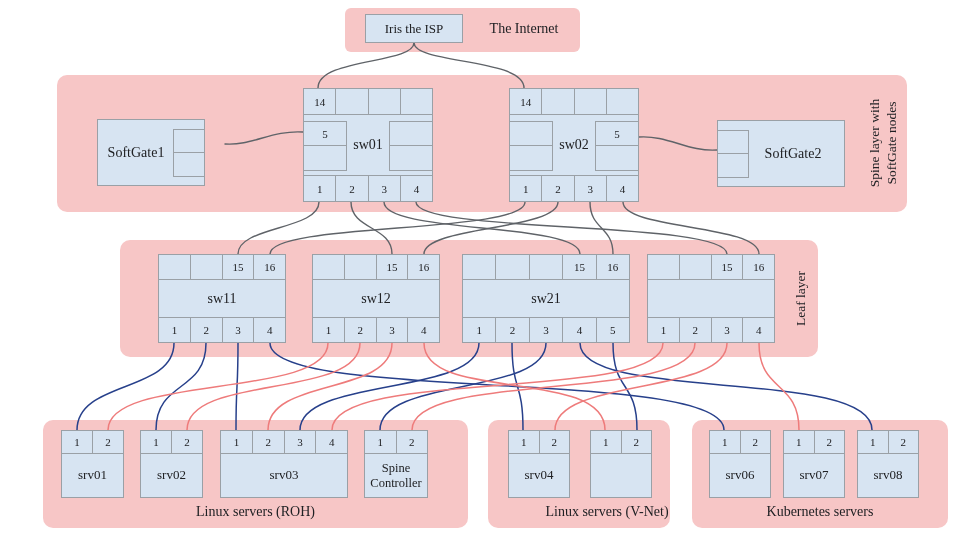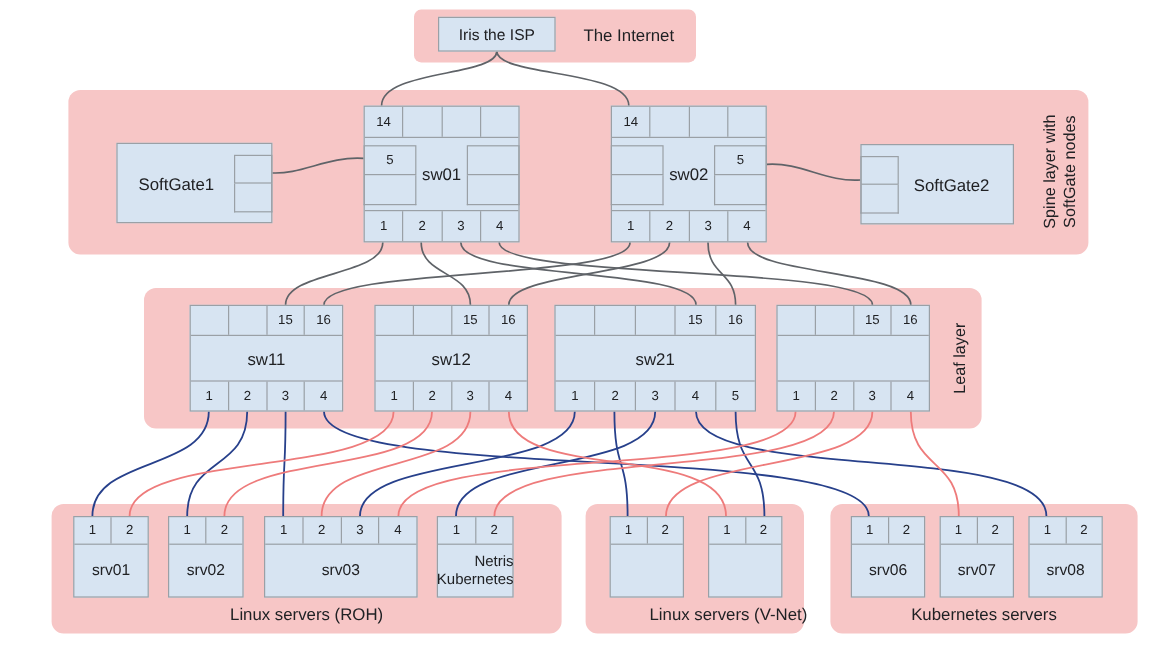--- a/index.html
+++ b/index.html
@@ -1,17 +1,17 @@
 <!DOCTYPE html>
 <html style="--band: #f7c6c6; --node_fill: #d7e4f2; --border: #9aa0a6; --wire_gray: #5f6368; --wire_blue: #27408b; --wire_red: #ee7b7b;"><head>
 <meta charset="utf-8">
 <style>
   html,body{margin:0;padding:0;background:#fff;}
   .stage{position:relative;width:960px;height:540px;background:#fff;overflow:hidden;
-         font-family:Liberation Sans, sans-serif;color:#202124;}
+         font-family:Liberation Serif, serif;color:#202124;}
   .band{position:absolute;background:var(--band,#f7c6c6);border-radius:10px;}
   .band.small{border-radius:6px;}
   .wires{position:absolute;left:0;top:0;pointer-events:none;}
   .wires path{fill:none;stroke-width:1.4px;stroke-linecap:round;}
   .wires g.gray path{stroke:var(--wire_gray,#5f6368);}
   .wires g.blue path{stroke:var(--wire_blue,#27408b);stroke-width:1.5px;}
   .wires g.red  path{stroke:var(--wire_red,#ee7b7b);stroke-width:1.5px;}
   .node{position:absolute;background:var(--node_fill,#d7e4f2);border:1px solid var(--border,#9aa0a6);
         box-sizing:border-box;display:flex;flex-direction:column;}
   .prow{display:flex;flex:none;}
@@ -24,21 +24,21 @@
   .swname{position:absolute;left:44px;right:44px;top:0;bottom:0;display:flex;
           align-items:center;justify-content:center;font-size:14px;}
   .leafname{flex:1;display:flex;align-items:center;justify-content:center;font-size:14px;}
   .mcol{position:absolute;top:6px;width:44px;}
   .mcol.left{left:-1px;}
   .mcol.right{right:-1px;}
   .mcell{height:25px;border:1px solid var(--border,#9aa0a6);display:flex;align-items:center;
          justify-content:center;font-size:11px;box-sizing:border-box;}
   .mcell + .mcell{border-top:none;}
   .server .body{flex:1;display:flex;align-items:center;justify-content:center;
-                font-size:13px;text-align:right;line-height:1.15;padding:0 1px;}
+                font-size:13px;text-align:center;line-height:1.15;padding:0 1px;}
   .softgate{flex-direction:row;}
   .sgports{position:absolute;top:50%;transform:translateY(-50%);width:32px;}
   .sgports.right{right:-1px;}
   .sgports.left{left:-1px;}
   .sgcell{height:24px;border:1px solid var(--border,#9aa0a6);box-sizing:border-box;}
   .sgcell + .sgcell{border-top:none;}
   .sgname{flex:1;display:flex;align-items:center;justify-content:center;font-size:14px;}
   .softgate.ports-right .sgname{padding-right:30px;}
   .softgate.ports-left  .sgname{padding-left:24px;}
   .bandlabel{position:absolute;font-size:14px;text-align:center;}
@@ -98,21 +98,21 @@
       <path d="M727,343 C727,396 555,377 555,430"></path>
       <path d="M759,343 C759,393 799,380 799,430"></path>
     </g>
   </svg>
 
   <div class="node" style="left:365px;top:14px;width:98px;height:29px">
     <div class="irisname">Iris the ISP</div>
   </div>
   <div class="bandlabel" style="left:468px;top:21px;width:112px">The Internet</div>
 
-  <div class="node softgate ports-right" style="left:97px;top:119px;width:130px;height:67px">
+  <div class="node softgate ports-right" style="left:97px;top:119px;width:108px;height:67px">
     <div class="sgname">SoftGate1</div>
     <div class="sgports right">
       <div class="sgcell"></div>
       <div class="sgcell"></div>
     </div>
   </div>
 
   <div class="node" style="left:303px;top:88px;width:130px;height:114px">
     <div class="prow top" style="height:25px">
       <div class="pcell">14</div>
@@ -268,29 +268,30 @@
       <div class="pcell">3</div>
       <div class="pcell">4</div>
     </div>
     <div class="body">srv03</div>
   </div>
   <div class="node server" style="left:364px;top:430px;width:64px;height:68px">
     <div class="prow top" style="height:22px">
       <div class="pcell">1</div>
       <div class="pcell">2</div>
     </div>
-    <div class="body" style="font-size:12.5px">Netris Kubernetes</div>
+    <div class="body" style="font-size:12.5px">Spine Controller</div>
   </div>
   <div class="bandlabel" style="left:43px;top:504px;width:425px">Linux servers (ROH)</div>
 
   <div class="node server" style="left:508px;top:430px;width:62px;height:68px">
     <div class="prow top" style="height:22px">
       <div class="pcell">1</div>
       <div class="pcell">2</div>
     </div>
+    <div class="body">srv04</div>
   </div>
   <div class="node server" style="left:590px;top:430px;width:62px;height:68px">
     <div class="prow top" style="height:22px">
       <div class="pcell">1</div>
       <div class="pcell">2</div>
     </div>
   </div>
   <div class="bandlabel" style="left:516px;top:504px;width:182px">Linux servers (V-Net)</div>
 
   <div class="node server" style="left:709px;top:430px;width:62px;height:68px">

